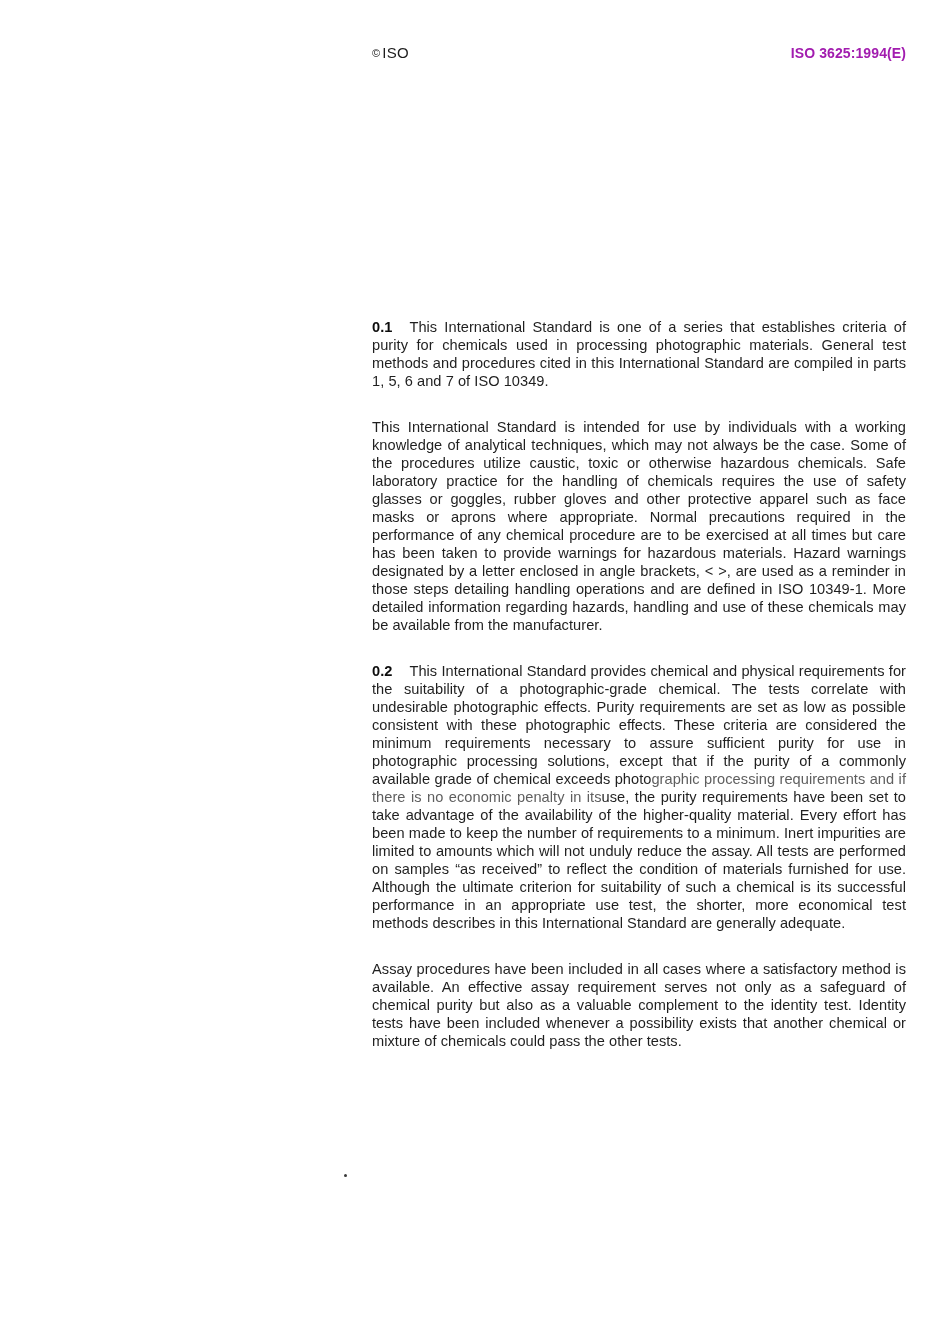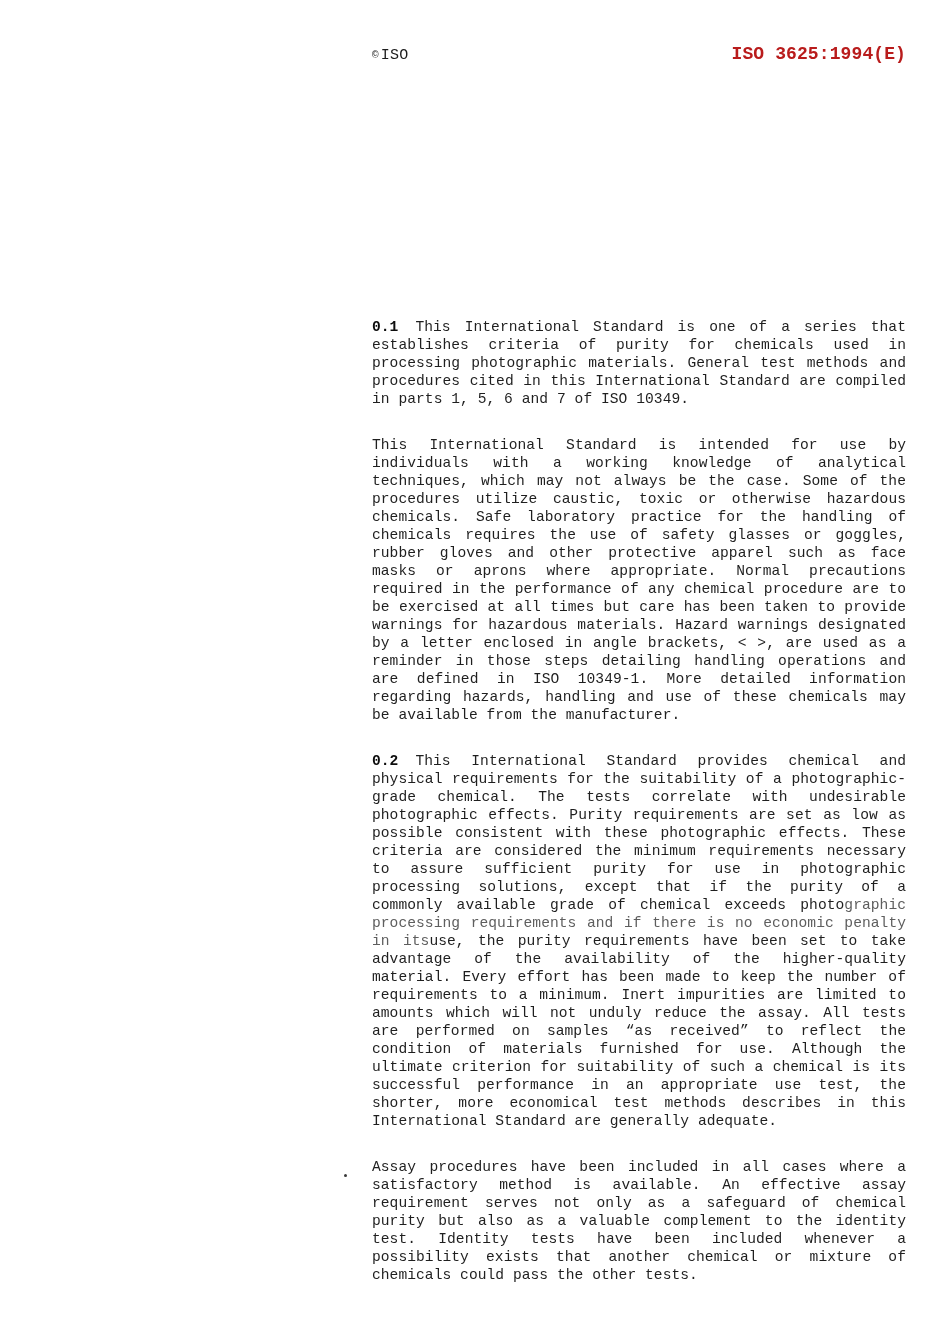--- a/index.html
+++ b/index.html
@@ -14,21 +14,20 @@
     color: #1a1a1a;
   }
 
   .page {
     position: relative;
     width: 950px;
     height: 1343px;
     background: #ffffff;
     overflow: hidden;
     box-sizing: border-box;
-    font-family: Liberation Mono, monospace;
   }
 
   
   .page-header {
     position: absolute;
     top: 44px;
     left: 372px;
     width: 534px;
     display: flex;
     align-items: baseline;
@@ -42,24 +41,24 @@
     white-space: nowrap;
   }
 
   .header-copyright .copy-mark {
     font-size: 11px;
     vertical-align: 1px;
     margin-right: 2px;
   }
 
   .header-standard-ref {
-    font-size: 18px;
+    font-size: 14px;
     font-weight: bold;
     letter-spacing: 0.1px;
-    color: #b91c1c;
+    color: #a21caf;
     white-space: nowrap;
   }
 
   
   .content {
     position: absolute;
     top: 318px;
     left: 372px;
     width: 534px;
   }

